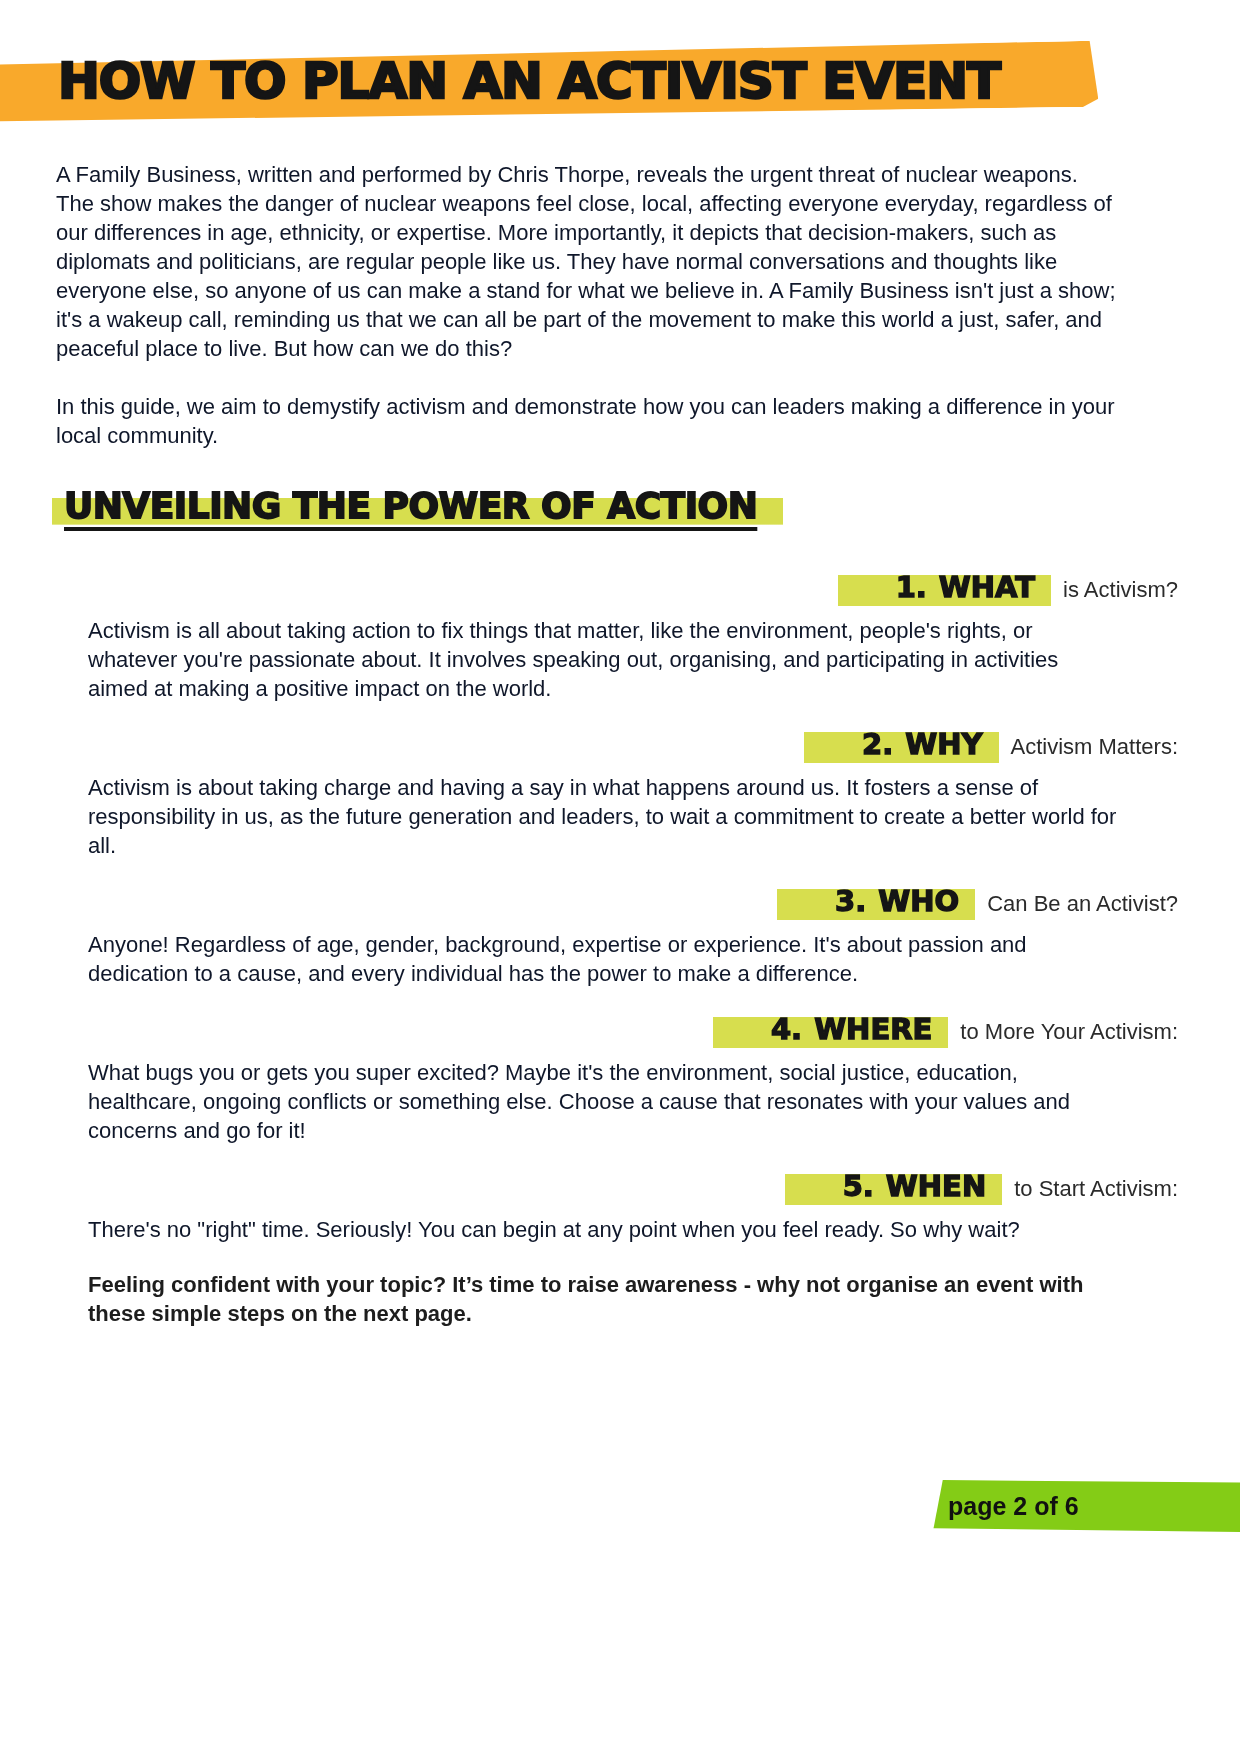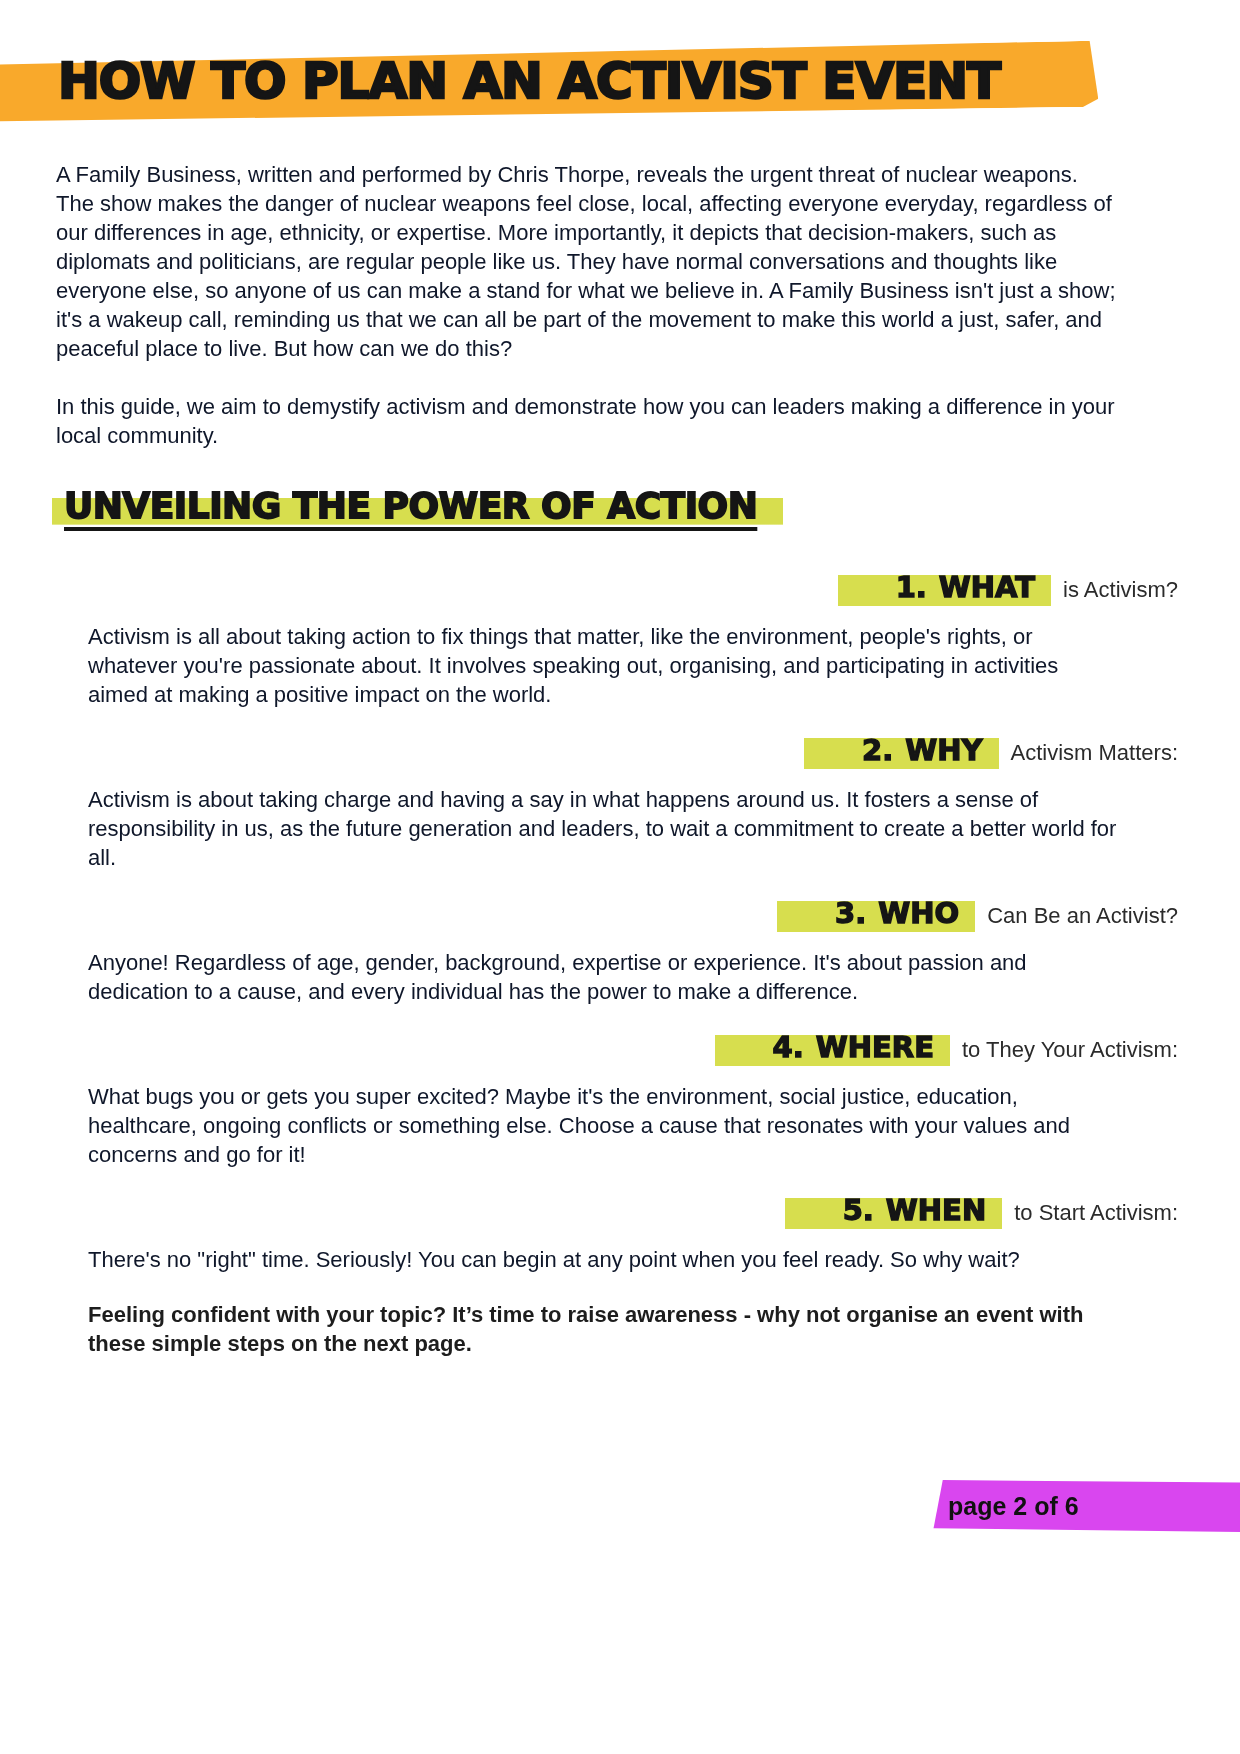--- a/index.html
+++ b/index.html
@@ -78,41 +78,41 @@
   .item { margin-bottom: 24px; }
   .item-head { line-height: 34px; font-size: 22px; color: #2b2b2b; text-align: right; }
   .keyword-band {
     background: #D7DE4E;
     padding: 2px 16px 4px 58px;
     margin-left: -58px;
   }
   .num { margin-right: 12px; }
   .head-rest { margin-left: 12px; }
   .item-body {
-    margin-top: 15px;
+    margin-top: 9px;
     margin-left: 32px;
     max-width: 1035px;
   }
 
   .closing {
     margin-top: 26px;
     margin-left: 32px;
     max-width: 1000px;
     font-weight: bold;
     color: #1d1d1d;
   }
 
   
   .footer-tag {
     position: absolute;
     right: 0;
     top: 1480px;
     width: 308px;
     height: 52px;
-    background: #d946ef;
+    background: #84cc16;
     clip-path: polygon(3.5% 0, 100% 5%, 100% 100%, 0.5% 93%);
     display: flex;
     align-items: center;
     padding-left: 16px;
   }
   .footer-tag span {
     font-weight: bold;
     font-size: 25px;
     color: #111111;
   }
@@ -144,21 +144,21 @@
         <div class="item-head"><span class="keyword-band"><span class="chunky num">2.</span><span class="chunky kw">WHY</span></span><span class="head-rest">Activism Matters:</span></div>
         <p class="body-text item-body">Activism is about taking charge and having a say in what happens around us. It fosters a sense of responsibility in us, as the future generation and leaders, to wait a commitment to create a better world for all.</p>
       </div>
 
       <div class="item">
         <div class="item-head"><span class="keyword-band"><span class="chunky num">3.</span><span class="chunky kw">WHO</span></span><span class="head-rest">Can Be an Activist?</span></div>
         <p class="body-text item-body">Anyone! Regardless of age, gender, background, expertise or experience. It's about passion and dedication to a cause, and every individual has the power to make a difference.</p>
       </div>
 
       <div class="item">
-        <div class="item-head"><span class="keyword-band"><span class="chunky num">4.</span><span class="chunky kw">WHERE</span></span><span class="head-rest">to They Your Activism:</span></div>
+        <div class="item-head"><span class="keyword-band"><span class="chunky num">4.</span><span class="chunky kw">WHERE</span></span><span class="head-rest">to More Your Activism:</span></div>
         <p class="body-text item-body">What bugs you or gets you super excited? Maybe it's the environment, social justice, education, healthcare, ongoing conflicts or something else. Choose a cause that resonates with your values and concerns and go for it!</p>
       </div>
 
       <div class="item">
         <div class="item-head"><span class="keyword-band"><span class="chunky num">5.</span><span class="chunky kw">WHEN</span></span><span class="head-rest">to Start Activism:</span></div>
         <p class="body-text item-body">There's no "right" time. Seriously! You can begin at any point when you feel ready. So why wait?</p>
       </div>
 
     </section>
 

